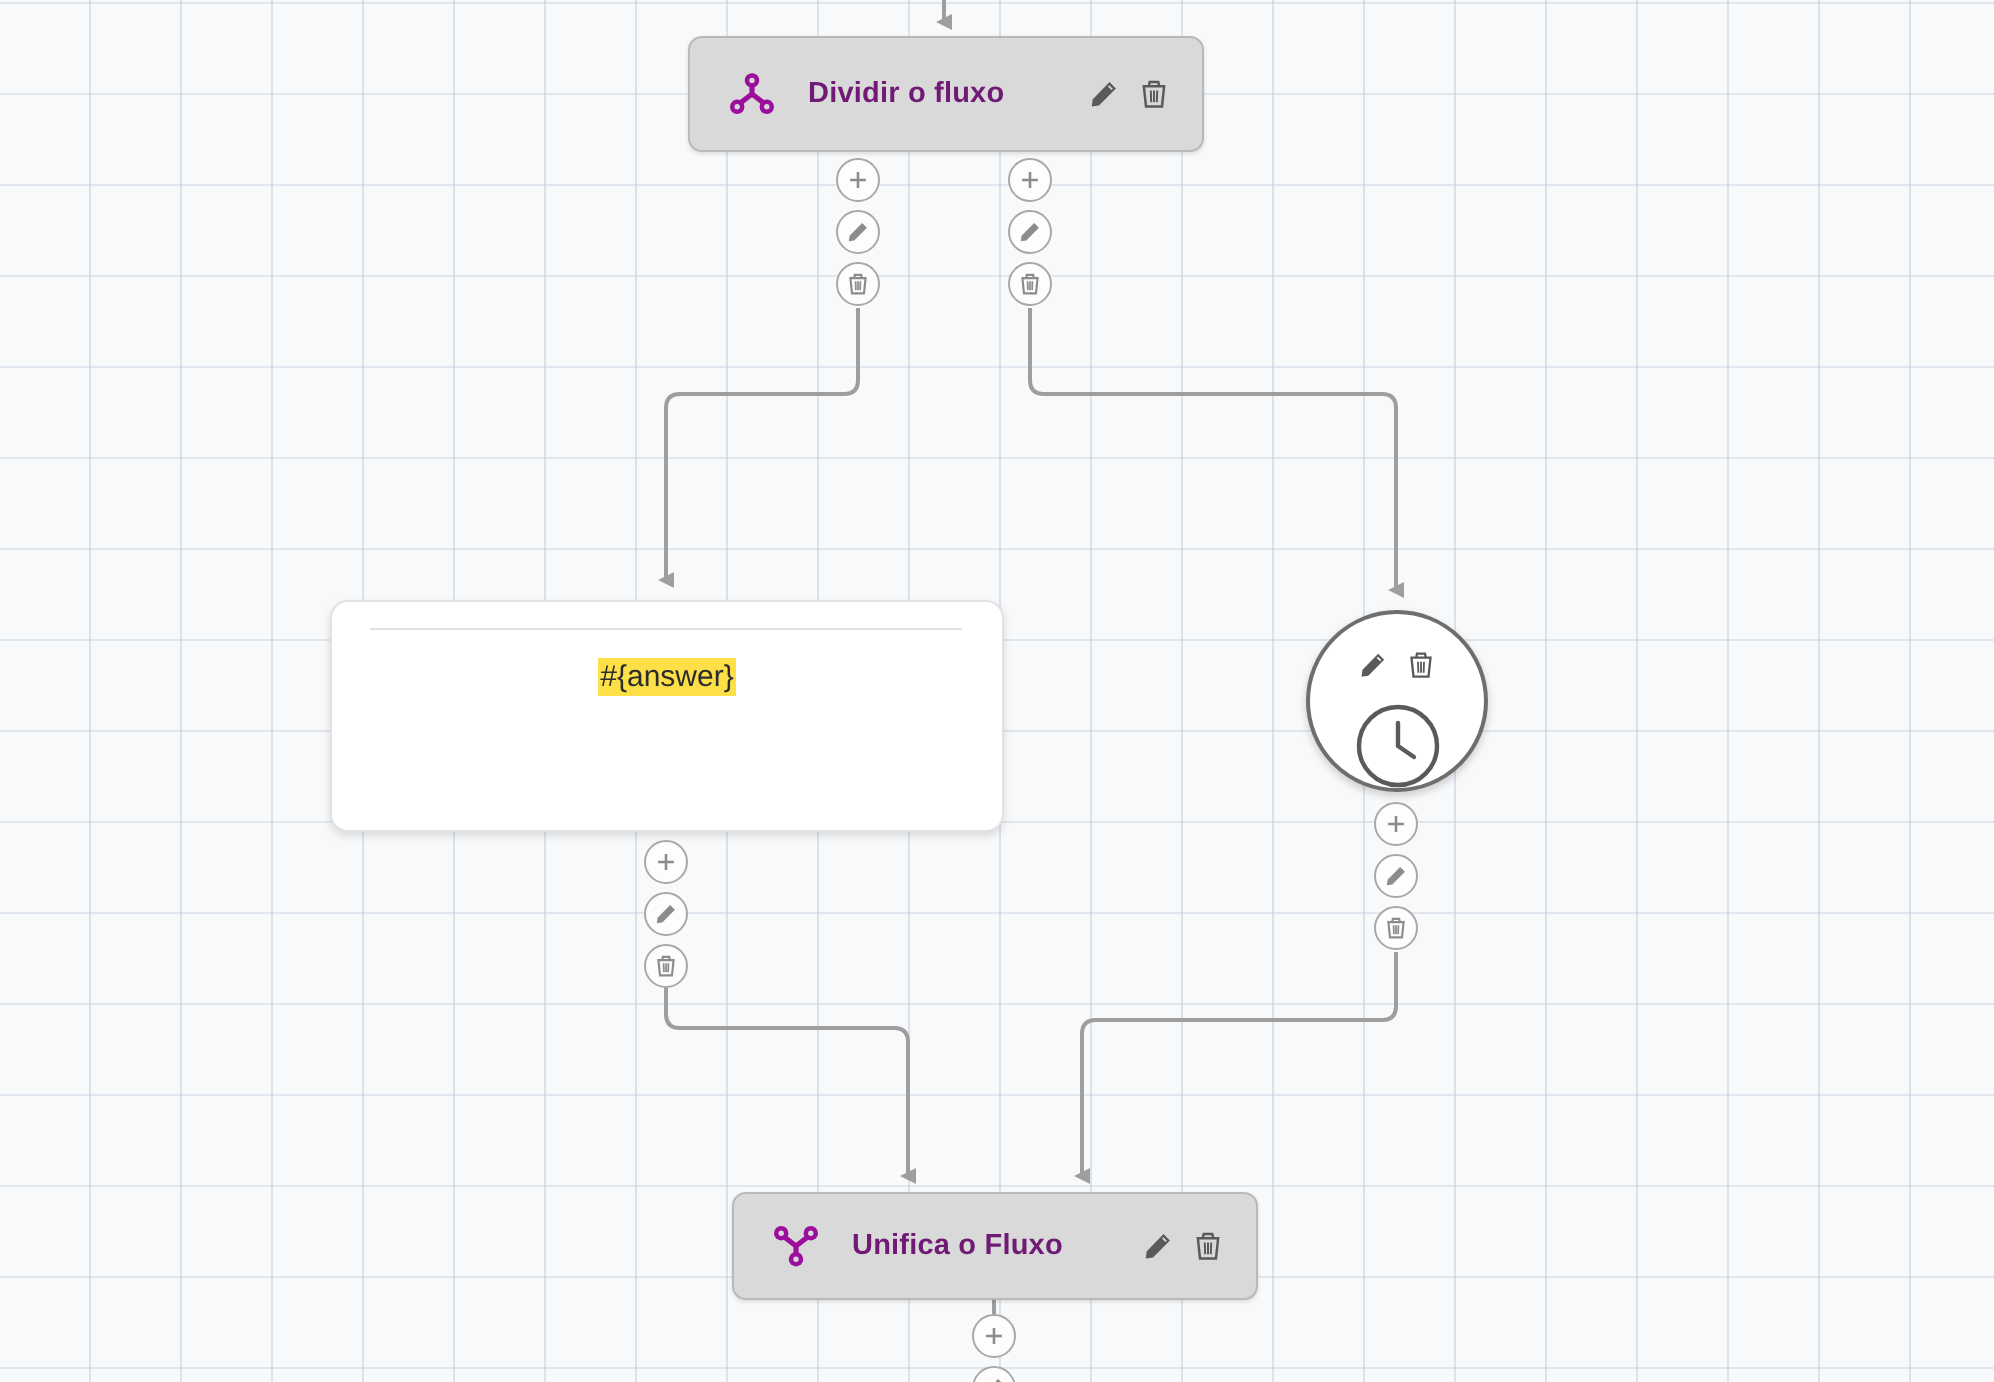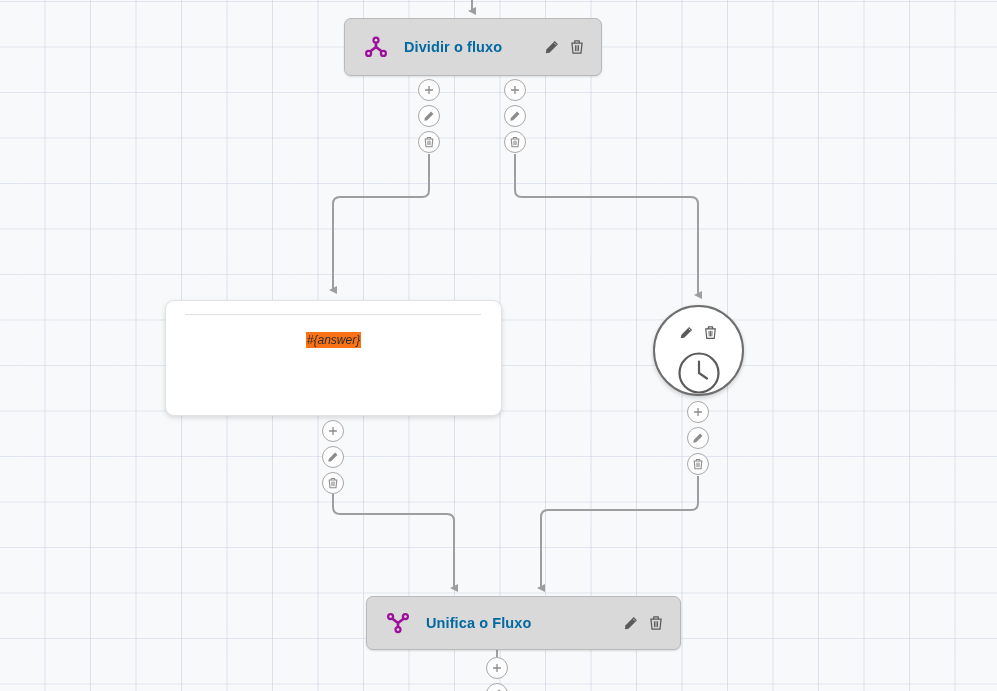--- a/index.html
+++ b/index.html
@@ -58,21 +58,21 @@
   .node-circle {
     background: #ffffff;
     border: 2px solid #6e6e6e;
     border-radius: 50%;
     box-shadow: 0 2px 4px rgba(0,0,0,0.18);
   }
 
   .node-title {
     font-size: 14.5px;
     font-weight: bold;
-    color: #0369a1;
+    color: #701a75;
     letter-spacing: 0.1px;
     white-space: nowrap;
   }
 
   .icon-btn {
     cursor: pointer;
     display: inline-flex;
     align-items: center;
     justify-content: center;
   }
@@ -108,24 +108,23 @@
   .msg-divider {
     height: 1px;
     background: #e0e0e0;
     margin: 13px 20px 0 19px;
   }
   .msg-body {
     text-align: center;
     padding: 15px 10px 0 10px;
   }
   .msg-var {
-    font-style: italic;
-    font-size: 12px;
+    font-size: 15px;
     color: #2c2c2c;
-    background: #f97316;
+    background: #fde047;
     padding: 1px 1px;
   }
 
   
   .clock-actions {
     position: absolute;
     top: 18px;
     left: 0; right: 0;
     display: flex;
     justify-content: center;
@@ -318,21 +317,21 @@
       </svg>
     </span>
     <span class="conn-btn">
       <svg viewBox="0 0 18 18" width="12" height="12" xmlns="http://www.w3.org/2000/svg">
         <path d="M3.3 4.6 L14.7 4.6 L13.5 16 L4.5 16 Z M6.6 2.2 L11.4 2.2 L11.9 4.6 L6.1 4.6 Z" fill="none" stroke="#8c8c8c" stroke-width="1.6"></path>
         <path d="M7.2 7 L7.4 13.6 M9 7 L9 13.6 M10.8 7 L10.6 13.6" stroke="#8c8c8c" stroke-width="1.3"></path>
       </svg>
     </span>
   </div>
 
-  <div class="node node-gray" style="left:366px; top:596px; width:315px; height:54px;">
+  <div class="node node-gray" style="left:366px; top:596px; width:263px; height:54px;">
     <div class="gray-node-inner">
       <span class="gn-icon">
         <svg viewBox="0 0 26 26" width="26" height="26" xmlns="http://www.w3.org/2000/svg">
           <path d="M6.5 8 L13 13 M19.5 8 L13 13 M13 13 L13 18" stroke="#9c0f9c" stroke-width="2.6" fill="none" stroke-linecap="round"></path>
           <circle cx="5.6" cy="6.6" r="3.6" fill="#9c0f9c"></circle>
           <circle cx="20.4" cy="6.6" r="3.6" fill="#9c0f9c"></circle>
           <circle cx="13" cy="19.6" r="3.6" fill="#9c0f9c"></circle>
           <circle cx="5.6" cy="6.6" r="1.35" fill="#d9d9d9"></circle>
           <circle cx="20.4" cy="6.6" r="1.35" fill="#d9d9d9"></circle>
           <circle cx="13" cy="19.6" r="1.35" fill="#d9d9d9"></circle>

